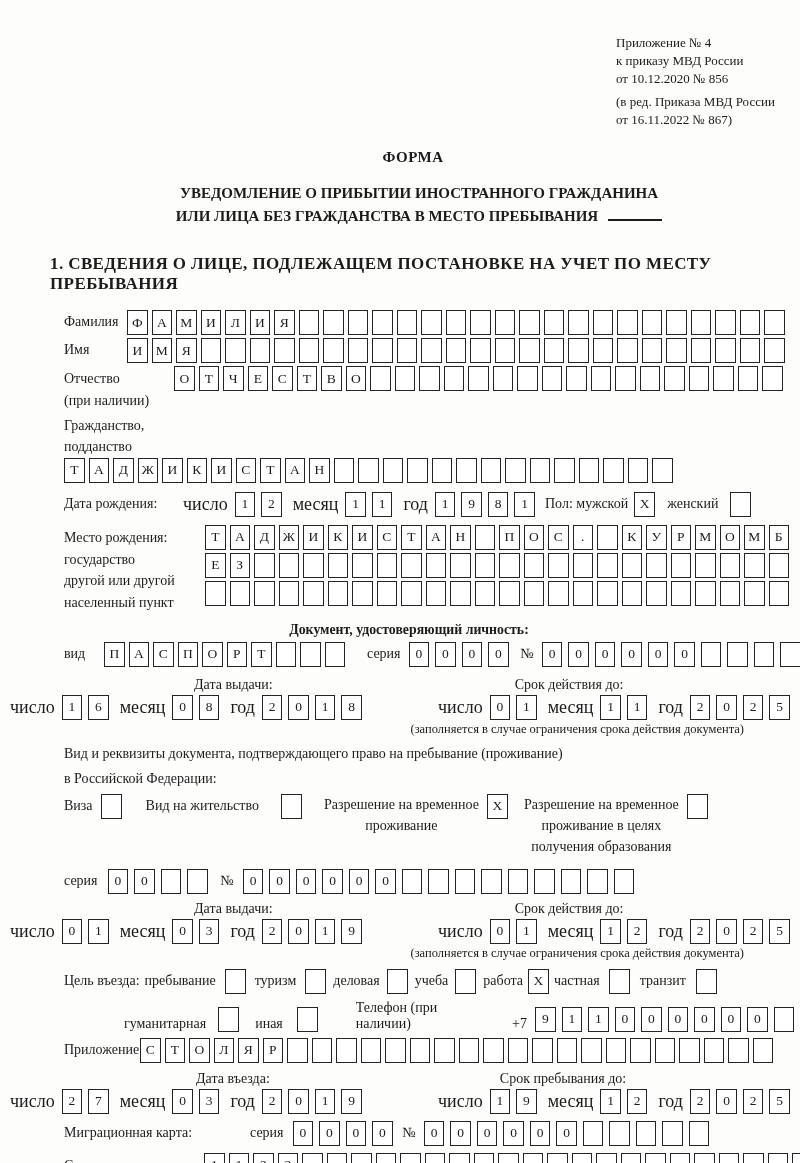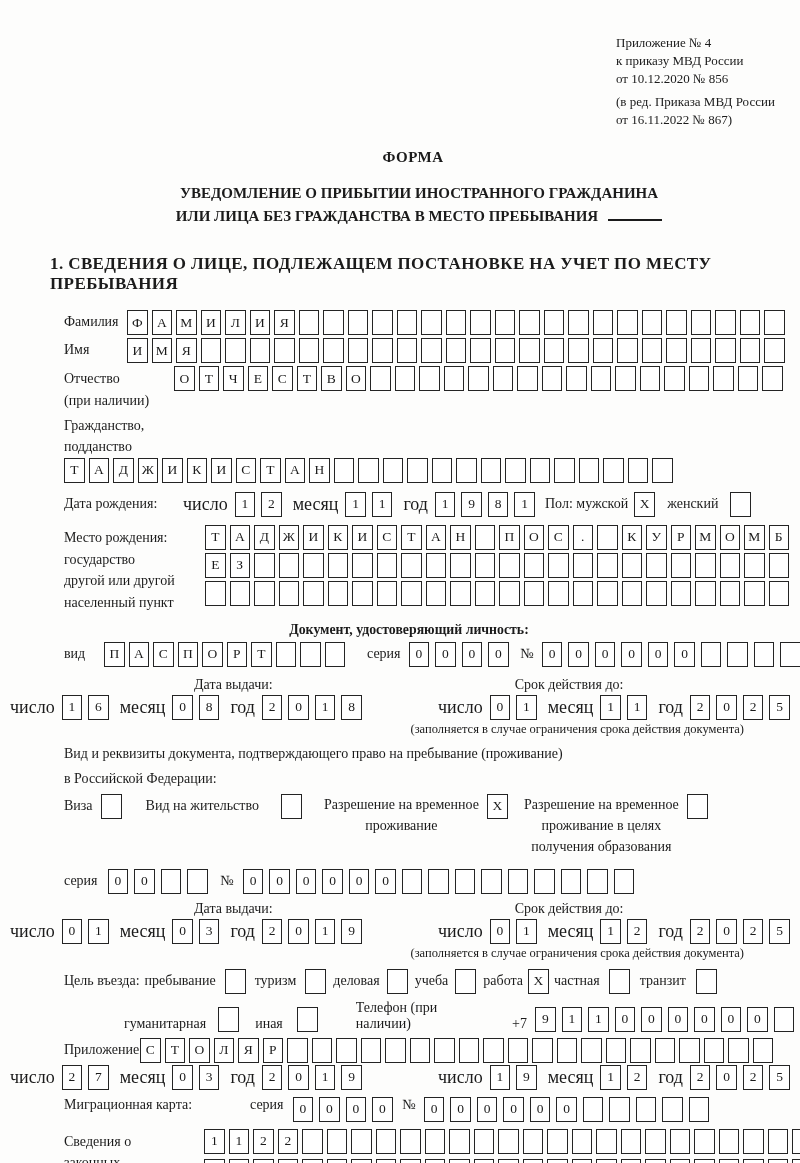--- a/index.html
+++ b/index.html
@@ -556,20 +556,24 @@
         <div class="cell"></div>
         <div class="cell"></div>
         <div class="cell"></div>
         <div class="cell"></div>
         <div class="cell"></div>
         <div class="cell"></div>
         <div class="cell"></div>
       </div>
   </div>
 
+  <div class="datehdrs" style="margin-top:8px;">
+    <span style="margin-left:132px;">Дата въезда:</span>
+    <span style="margin-left:230px;">Срок пребывания до:</span>
+  </div>
   <div class="row" style="align-items:center;margin-top:2px;">
     <div class="dategroup" style="margin-left:-60px;">
         <span class="dlbl">число</span>
         <span class="cells" style="gap: 6px;">
           <div class="cell">2</div>
           <div class="cell">7</div>
         </span>
         <span class="dlbl">месяц</span>
         <span class="cells" style="gap: 6px;">
           <div class="cell">0</div>
@@ -597,21 +601,21 @@
         <span class="dlbl">год</span>
         <span class="cells" style="gap: 6px;">
           <div class="cell">2</div>
           <div class="cell">0</div>
           <div class="cell">2</div>
           <div class="cell">5</div>
         </span>
       </div>
   </div>
 
-  <div class="row" style="margin-top:7px;">
+  <div class="row" style="align-items:center;margin-top:7px;">
     <div class="lbl" style="width:186px;padding-top:0;">Миграционная карта:</div>
     <span class="inline-lbl" style="margin-right:9px;">серия</span>
     <div class="cells" style="gap:6px;">
         <div class="cell">0</div>
         <div class="cell">0</div>
         <div class="cell">0</div>
         <div class="cell">0</div>
       </div>
     <span class="inline-lbl" style="margin:0 8px 0 10px;">№</span>
     <div class="cells" style="gap:6px;">

